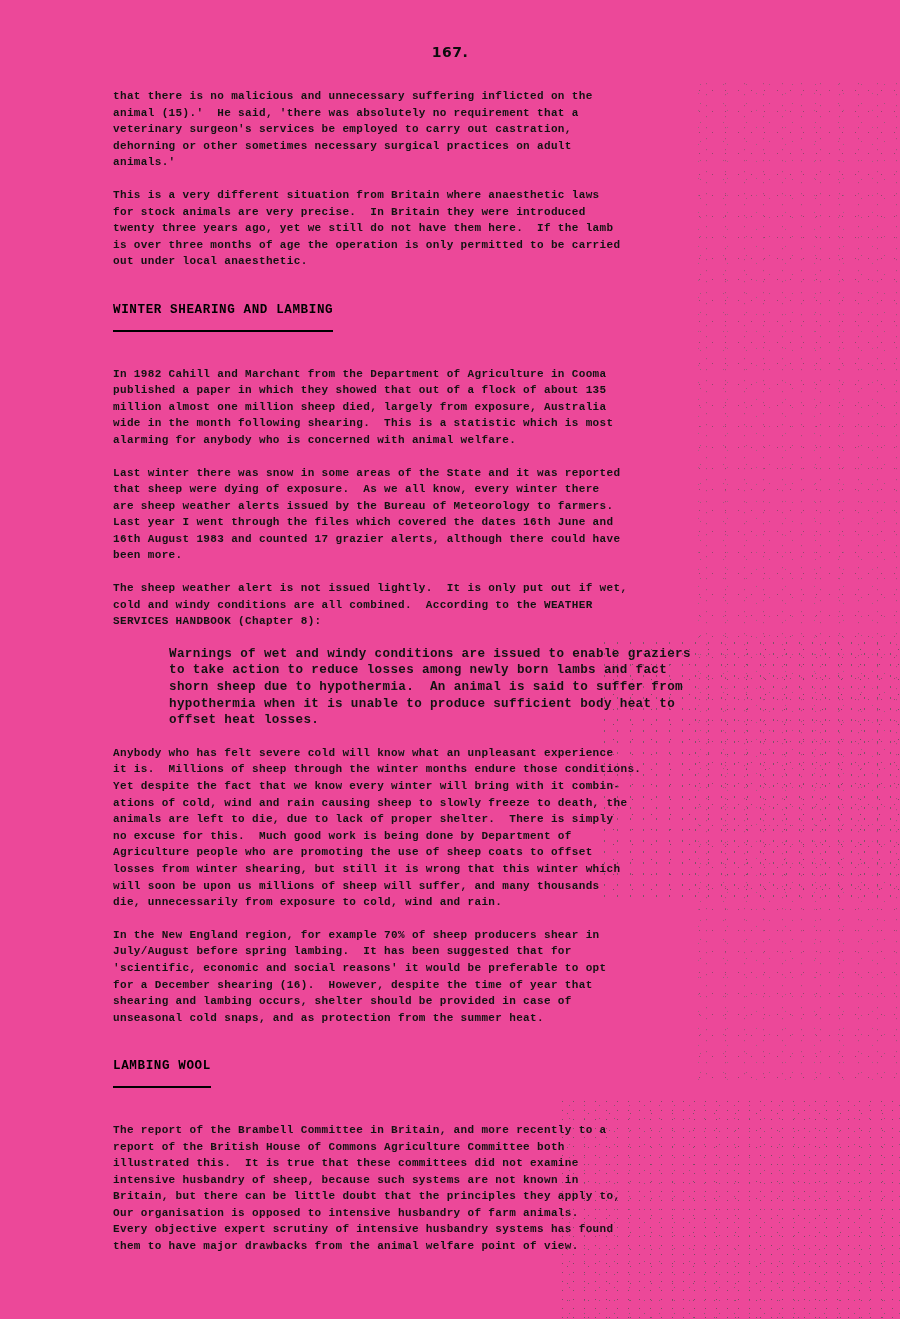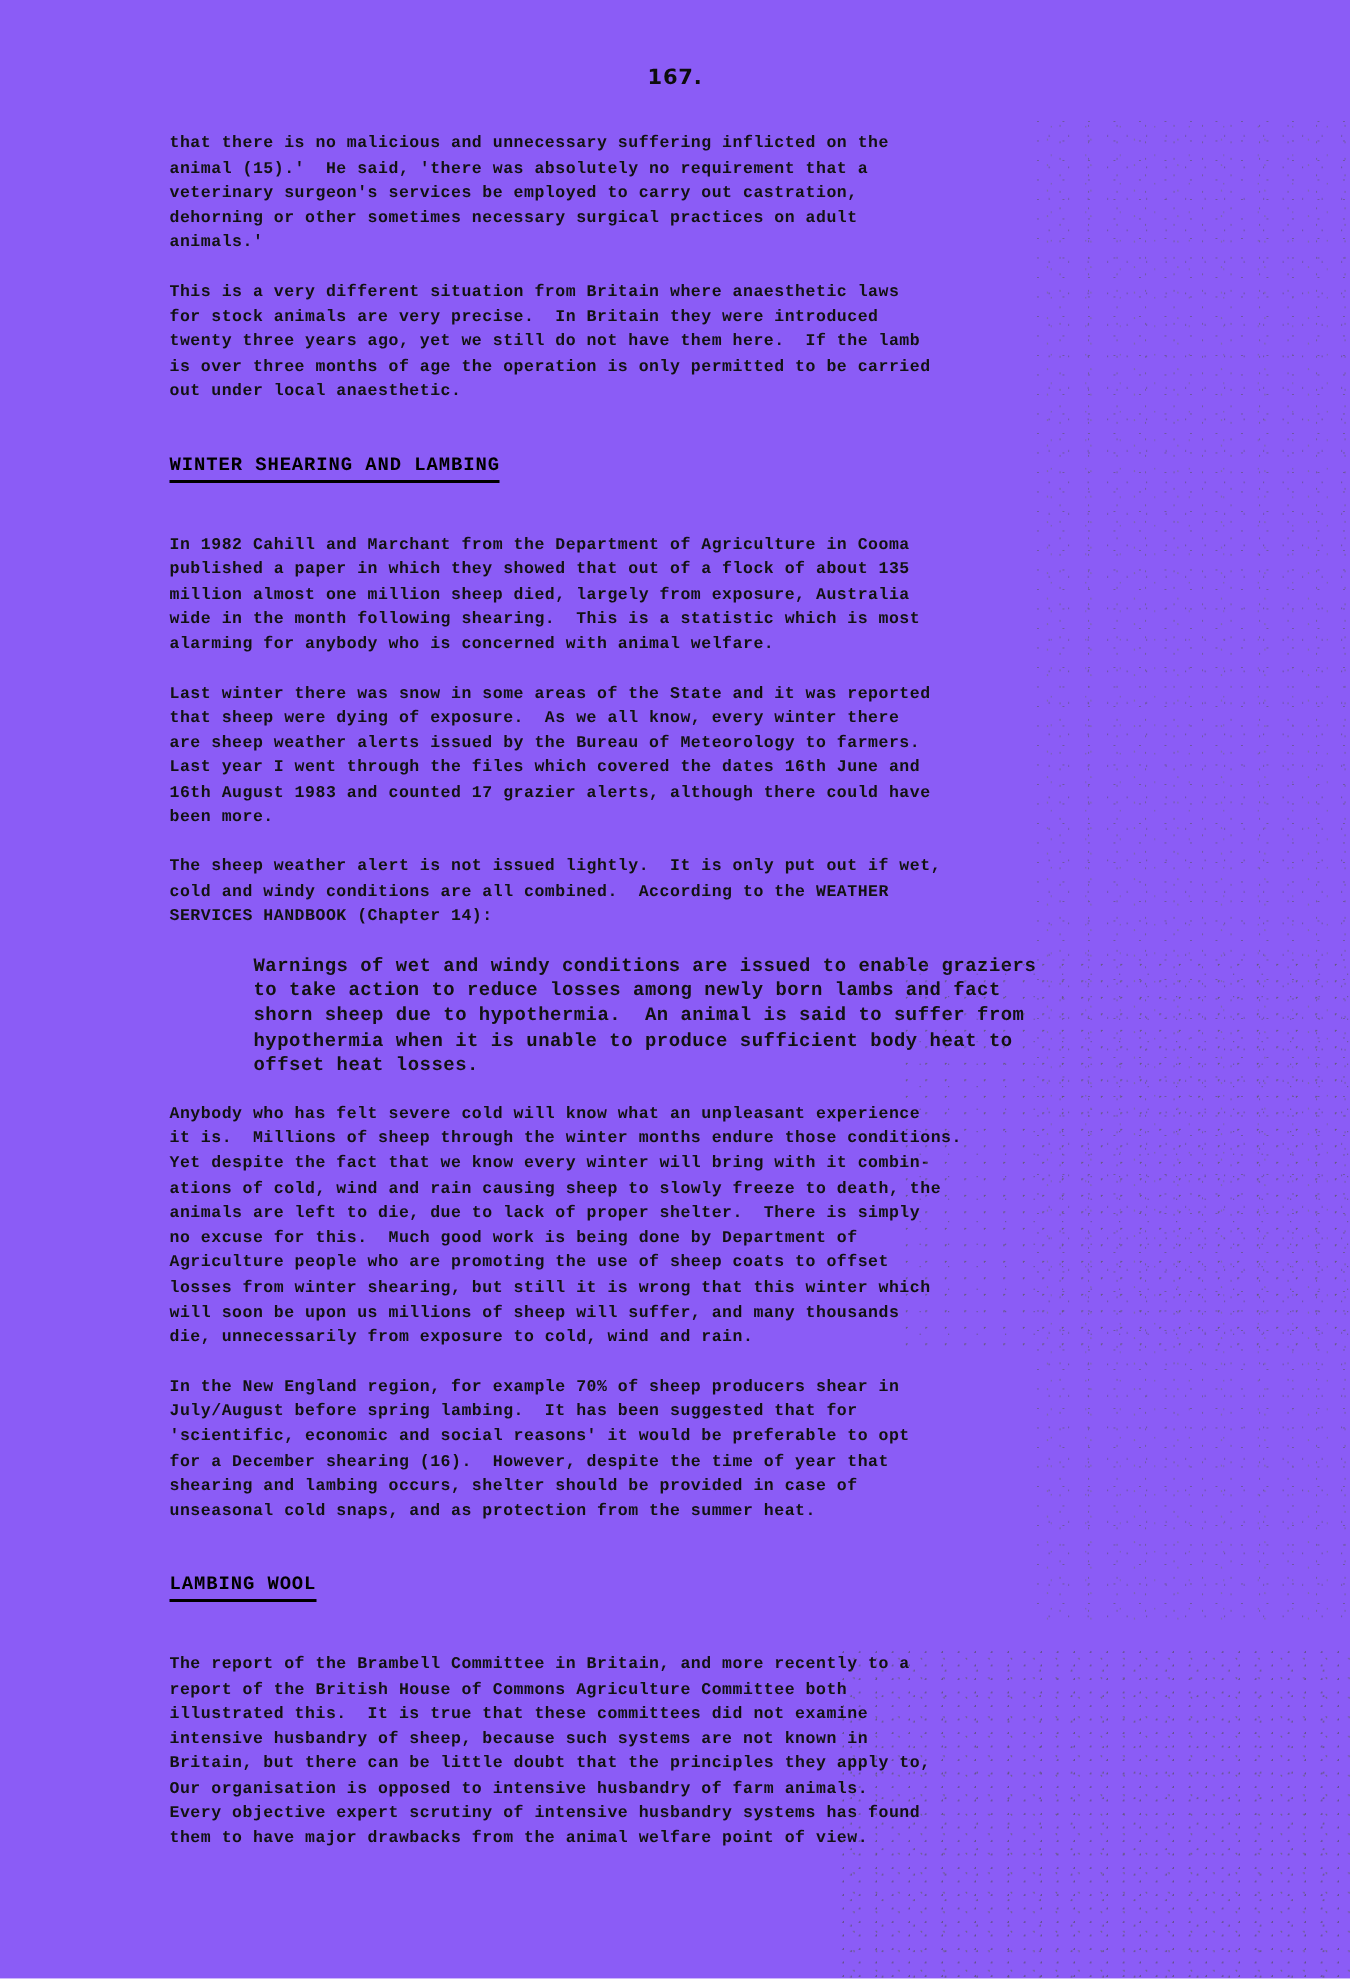--- a/index.html
+++ b/index.html
@@ -7,21 +7,21 @@
     padding: 0;
     background: #ffffff;
   }
   body {
     font-family: "Liberation Mono", "DejaVu Sans Mono", monospace;
   }
   #page {
     position: relative;
     width: 900px;
     height: 1319px;
-    background: #8b5cf6;
+    background: #ec4899;
     overflow: hidden;
   }
   
   #noise-right, #noise-bottom, #noise-mid {
     position: absolute;
     pointer-events: none;
     opacity: 0.55;
   }
   #noise-right {
     top: 80px; left: 690px; width: 210px; height: 1000px;
@@ -84,21 +84,21 @@
 
   h2.section-heading {
     margin: 16px 0 18px 0;
     font-size: 12.6px;
     line-height: 16.6px;
     font-weight: bold;
     color: #000;
     letter-spacing: 0.6px;
     display: inline-block;
     border-bottom: 2px solid #000;
-    padding-bottom: 1px;
+    padding-bottom: 11px;
   }
   .heading-wrap { margin: 14px 0 16px 0; }
 
   blockquote.quote {
     margin: 0 0 16px 0;
     padding: 0 0 0 56px;
     font-size: 12.6px;
     line-height: 16.6px;
     color: #121212;
     white-space: pre-wrap;
@@ -139,21 +139,21 @@
 
     <p class="para">Last winter there was snow in some areas of the State and it was reported
 that sheep were dying of exposure.  As we all know, every winter there
 are sheep weather alerts issued by the Bureau of Meteorology to farmers.
 Last year I went through the files which covered the dates 16th June and
 16th August 1983 and counted 17 grazier alerts, although there could have
 been more.</p>
 
     <p class="para">The sheep weather alert is not issued lightly.  It is only put out if wet,
 cold and windy conditions are all combined.  According to the WEATHER
-SERVICES HANDBOOK (Chapter 14):</p>
+SERVICES HANDBOOK (Chapter 8):</p>
 
     <blockquote class="quote">Warnings of wet and windy conditions are issued to enable graziers
 to take action to reduce losses among newly born lambs and fact
 shorn sheep due to hypothermia.  An animal is said to suffer from
 hypothermia when it is unable to produce sufficient body heat to
 offset heat losses.</blockquote>
 
     <p class="para">Anybody who has felt severe cold will know what an unpleasant experience
 it is.  Millions of sheep through the winter months endure those conditions.
 Yet despite the fact that we know every winter will bring with it combin-

